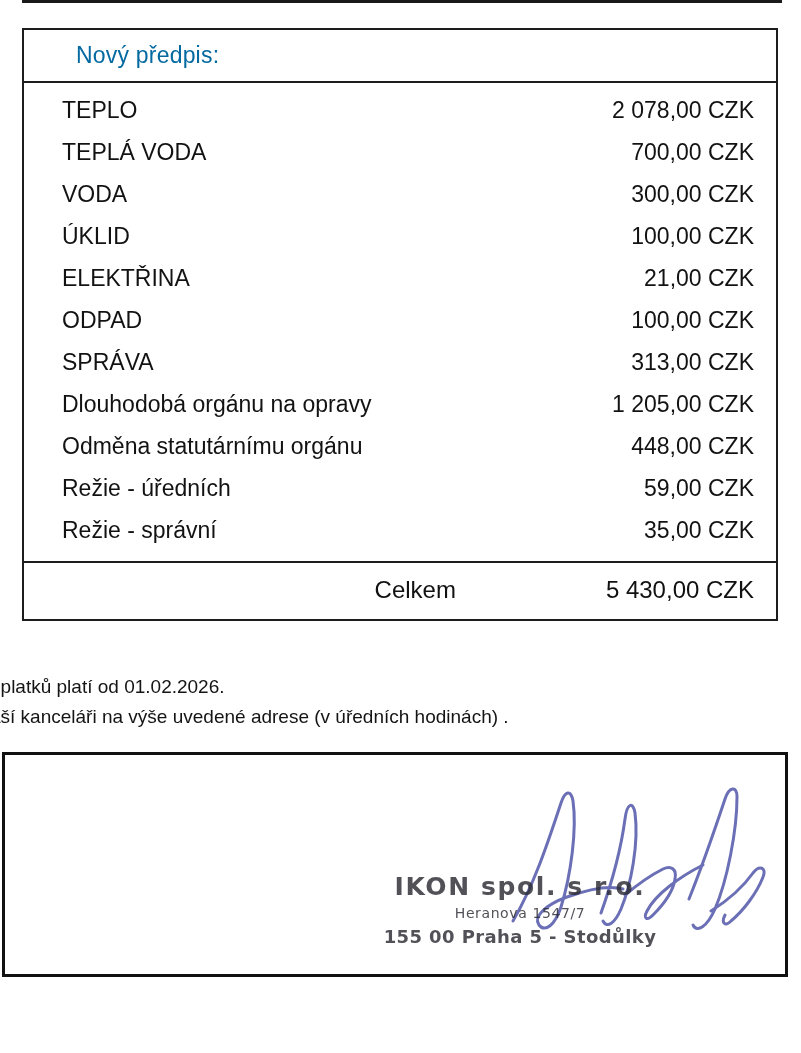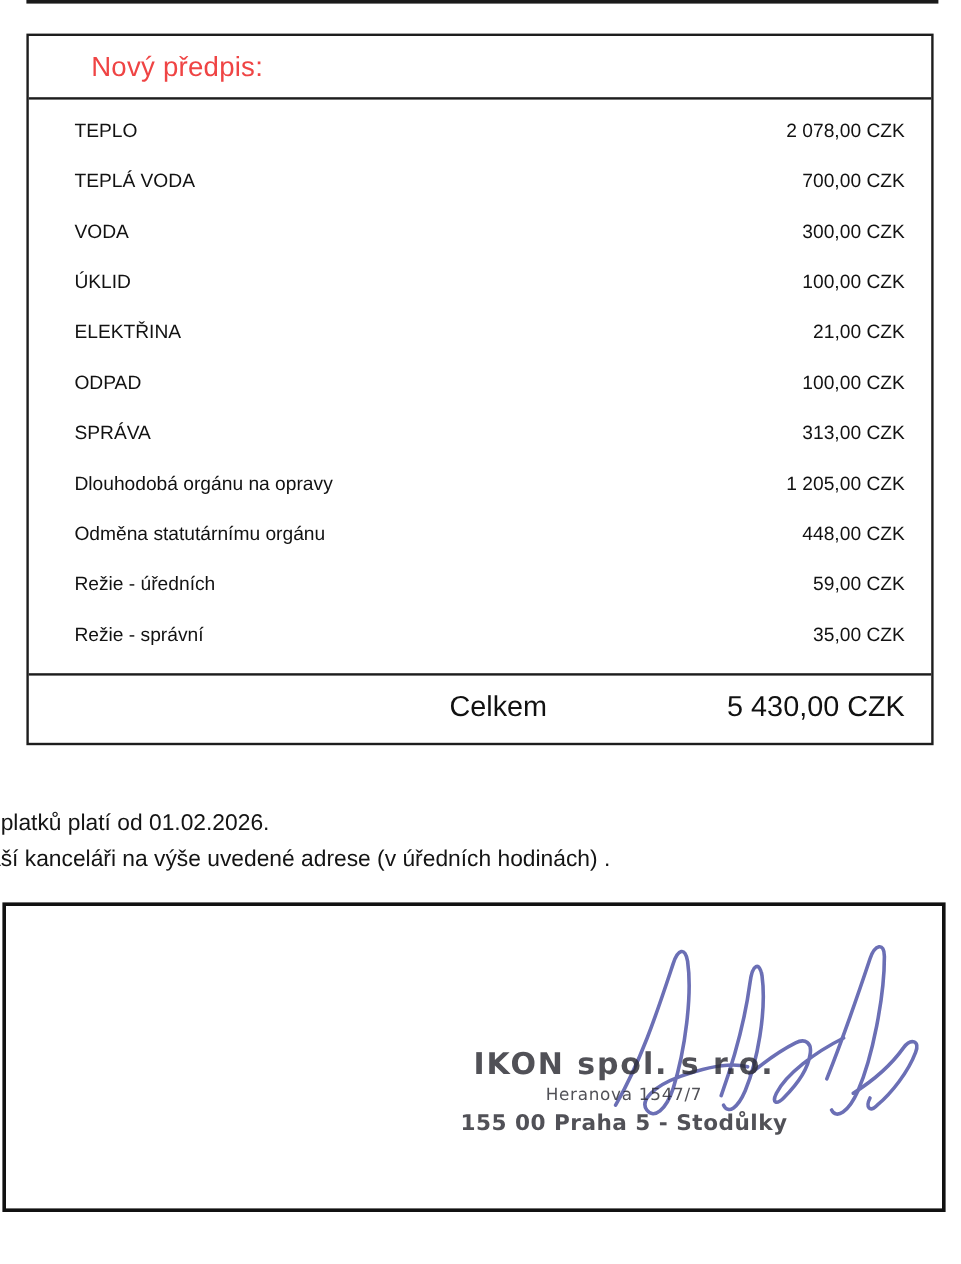--- a/index.html
+++ b/index.html
@@ -33,35 +33,35 @@
     top: 28px;
     width: 756px;
     border: 2px solid #1d1d1d;
     box-sizing: border-box;
     background: #fff;
   }
 
   .table-head {
     padding: 12px 0 12px 52px;
     font-size: 23px;
-    color: #ef4444;
+    color: #0369a1;
     border-bottom: 2px solid #1d1d1d;
     letter-spacing: 0.2px;
   }
 
   .rows {
     padding: 6px 0 4px 0;
   }
 
   .row {
     display: flex;
     justify-content: space-between;
     align-items: baseline;
     padding: 2px 22px 2px 38px;
-    font-size: 16px;
+    font-size: 23px;
     line-height: 38px;
     color: #121212;
   }
   .row .label {
     white-space: nowrap;
   }
   .row .amount {
     white-space: nowrap;
     text-align: right;
   }
@@ -102,21 +102,21 @@
     padding-left: 0px;
     margin-left: -10px;
   }
 
   
   .stamp-box {
     position: absolute;
     left: 2px;
     top: 752px;
     width: 786px;
-    height: 258px;
+    height: 225px;
     border: 3px solid #111;
     box-sizing: border-box;
     background: #fff;
     overflow: hidden;
   }
 
   .stamp {
     position: absolute;
     left: 350px;
     top: 118px;

